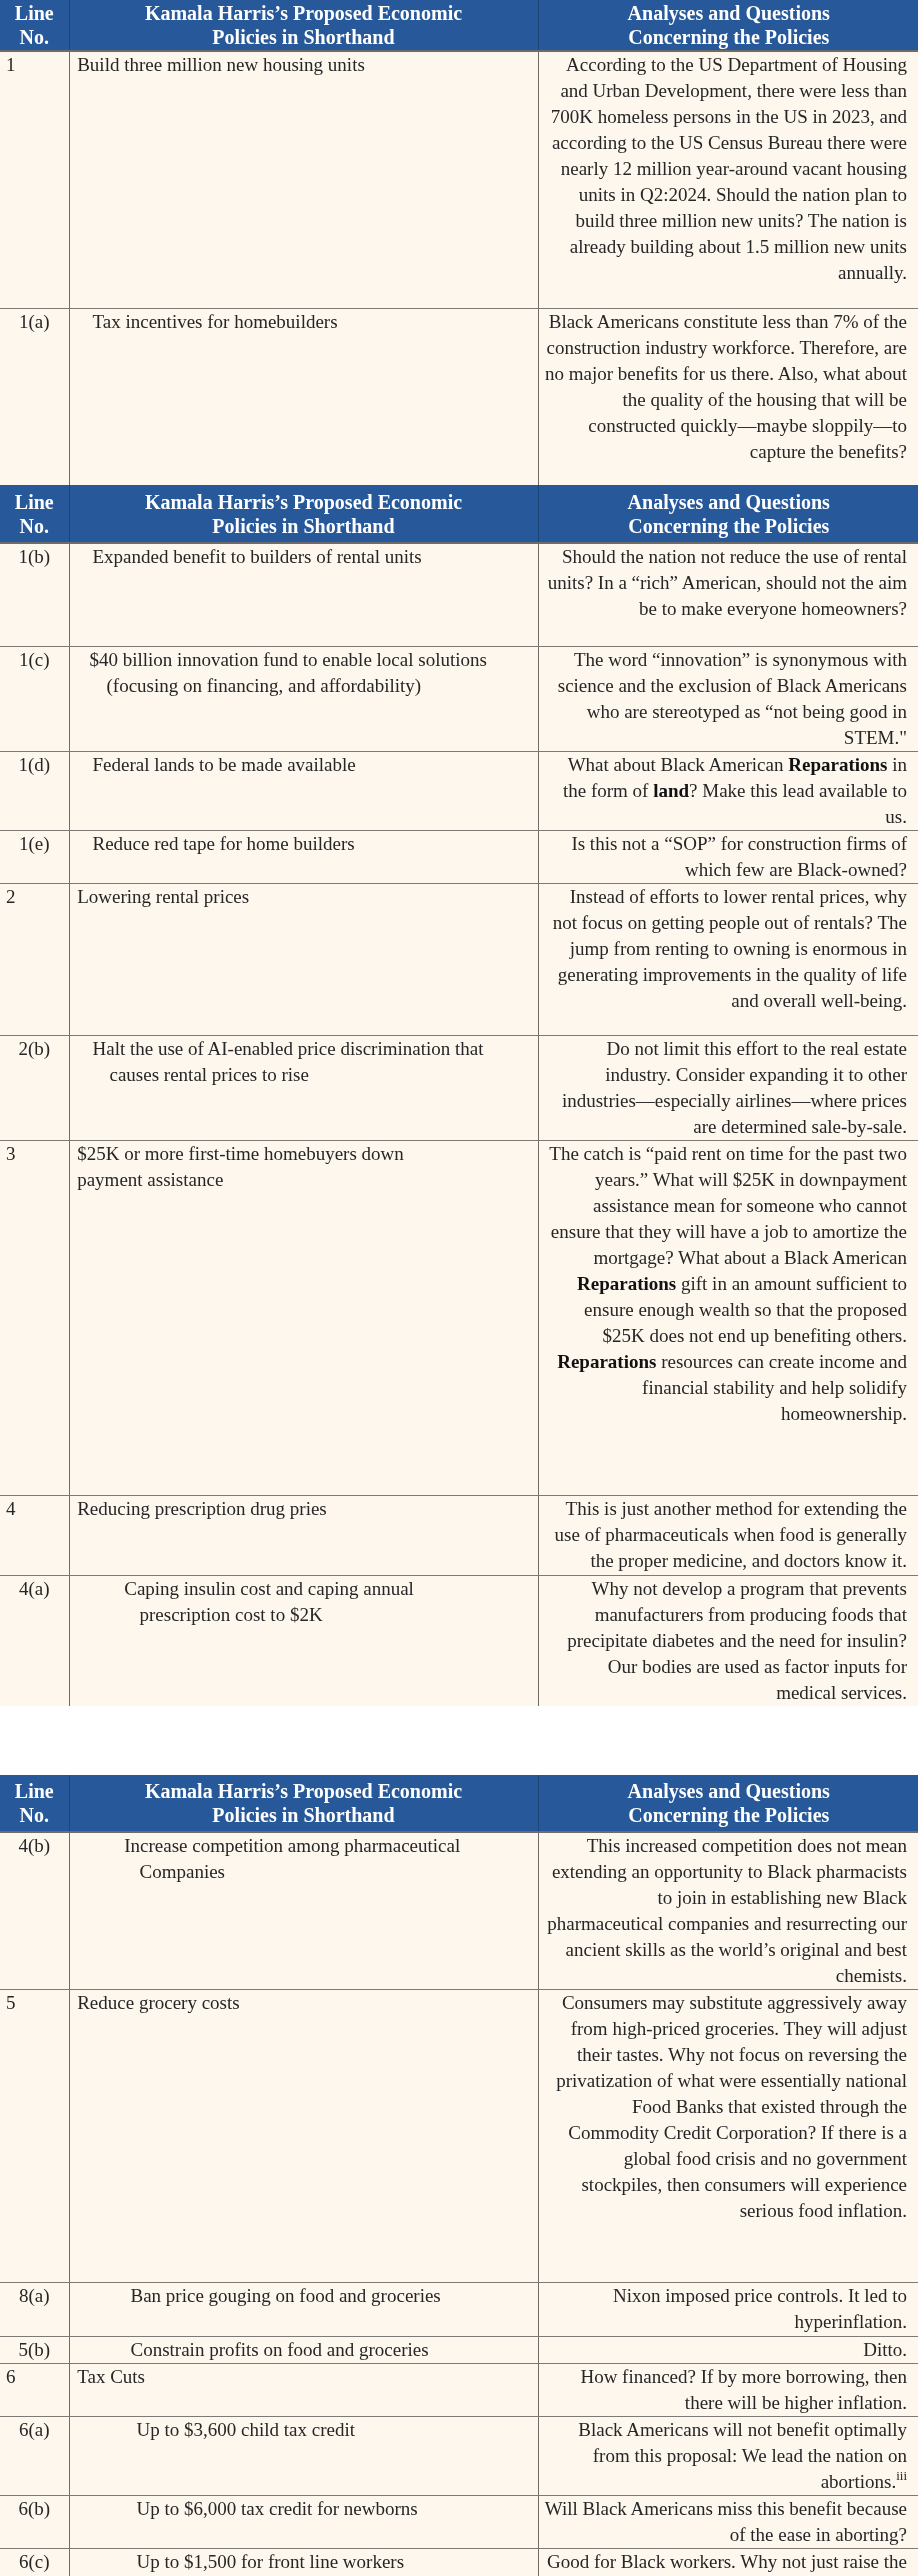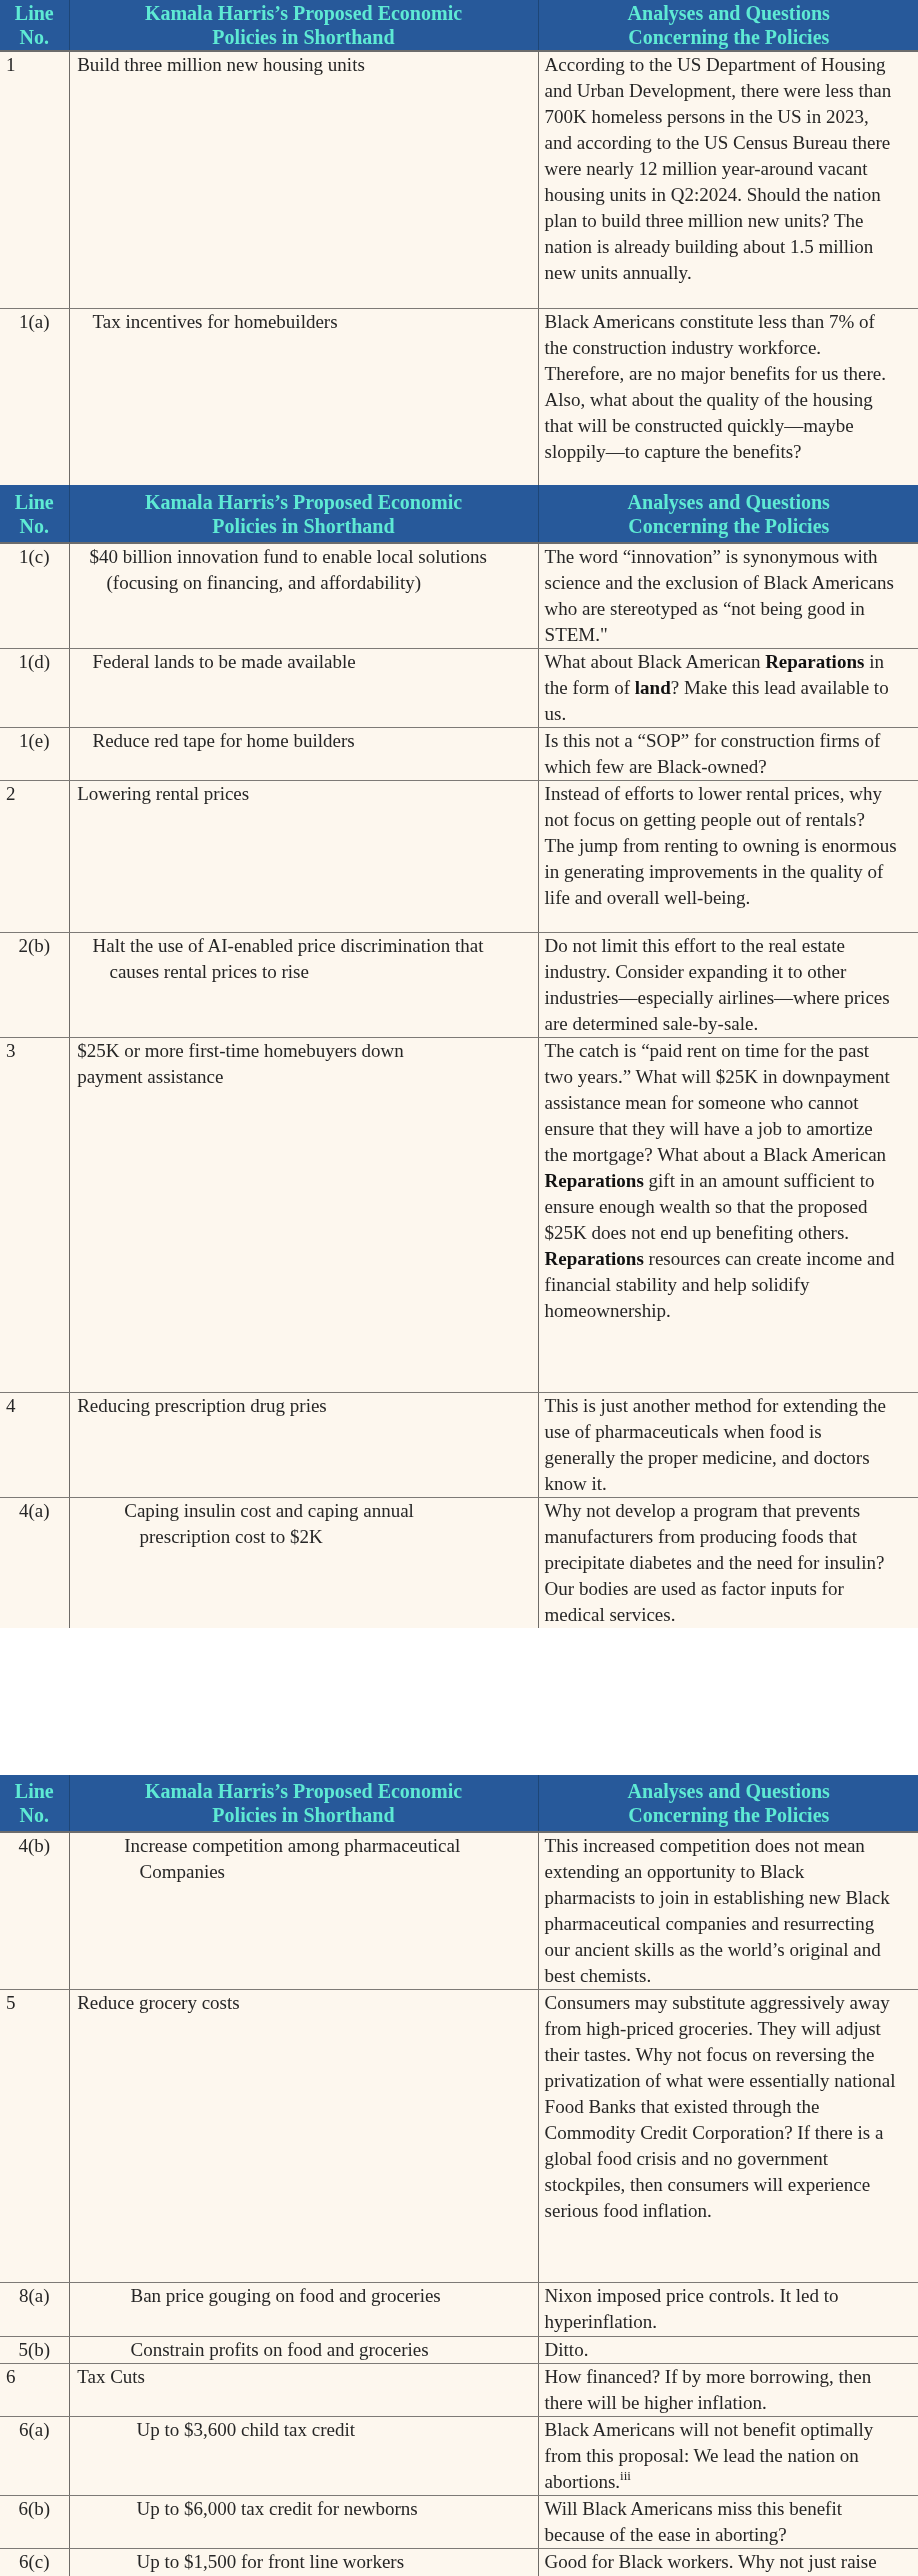--- a/index.html
+++ b/index.html
@@ -4,32 +4,32 @@
   <style>
     * { box-sizing: border-box; margin: 0; padding: 0; }
     html, body { width: 919px; height: 2576px; overflow: hidden; background: #ffffff; }
     body { font-family: "Liberation Serif", "DejaVu Serif", serif; color: #262626; }
     .section { position: absolute; left: 0; width: 919px; }
     table { border-collapse: collapse; width: 919px; table-layout: fixed; background: #fdf7ee; }
     col.c1 { width: 69px; }
     col.c2 { width: 469px; }
     col.c3 { width: 381px; }
     th {
-      background: #27599a; color: #5eead4; font-weight: bold;
+      background: #27599a; color: #ffffff; font-weight: bold;
       font-size: 20px; line-height: 24px; text-align: center;
       padding: 0.8px 3.1px 0.8px 3.1px; border-right: 1.5px solid #1d4677;
       border-bottom: 2.3px solid #6c6c6c;
     }
     th:last-child { border-right: none; }
     td {
       font-size: 19px; line-height: 26px; vertical-align: top;
       border-bottom: 1.5px solid #7d7a76; border-right: 1.5px solid #6e6b67;
       padding: 0 6.1px 0 7.7px;
     }
-    td:last-child { border-right: none; padding-left: 6.1px; padding-right: 22px; }
+    td:last-child { border-right: none; padding-left: 6.1px; padding-right: 12px; text-align: right; }
     td.ln { padding-left: 6.1px; padding-right: 1.5px; }
     td.ln.sub { text-align: center; padding-left: 1.5px; }
     td.pol.sub { padding-left: 23px; }
     td.pol.sub2 { padding-left: 35px; }
     td.pol.hang { padding-left: 40px; text-indent: -18.4px; }
     td.pol.hang2 { padding-left: 55px; text-indent: -18.4px; }
     td.pol.sub3 { padding-left: 61px; }
     b { font-weight: bold; color: #111; }
     sup { font-size: 13px; line-height: 0; vertical-align: 7.7px; }
   </style>
@@ -73,20 +73,25 @@
         <col class="c3">
       </colgroup>
     <thead>
       <tr style="height:58px;">
         <th><span>Line</span><br><span>No.</span></th>
         <th><span>Kamala Harris’s  Proposed Economic</span><br><span>Policies in Shorthand</span></th>
         <th><span>Analyses and Questions</span><br><span>Concerning the  Policies</span></th>
       </tr>
     </thead>
     <tbody>
+      <tr style="height:103px;">
+        <td class="ln sub">1(b)</td>
+        <td class="pol sub">Expanded benefit to builders of rental units</td>
+        <td>Should the nation not reduce the use of rental units? In a “rich” American, should not the aim be to make everyone homeowners?</td>
+      </tr>
       <tr style="height:103px;">
         <td class="ln sub">1(c)</td>
         <td class="pol hang" style="padding-left:37px;text-indent:-17px;">$40 billion innovation fund to enable local solutions (focusing on financing, and affordability)</td>
         <td>The word “innovation” is synonymous with science and the exclusion of Black Americans who are stereotyped as “not being good in STEM."</td>
       </tr>
       <tr style="height:77px;">
         <td class="ln sub">1(d)</td>
         <td class="pol sub">Federal lands to be made available</td>
         <td><span>What about Black American </span><b>Reparations</b><span> in the form of </span><b>land</b><span>? Make this lead available to us.</span></td>
       </tr>

